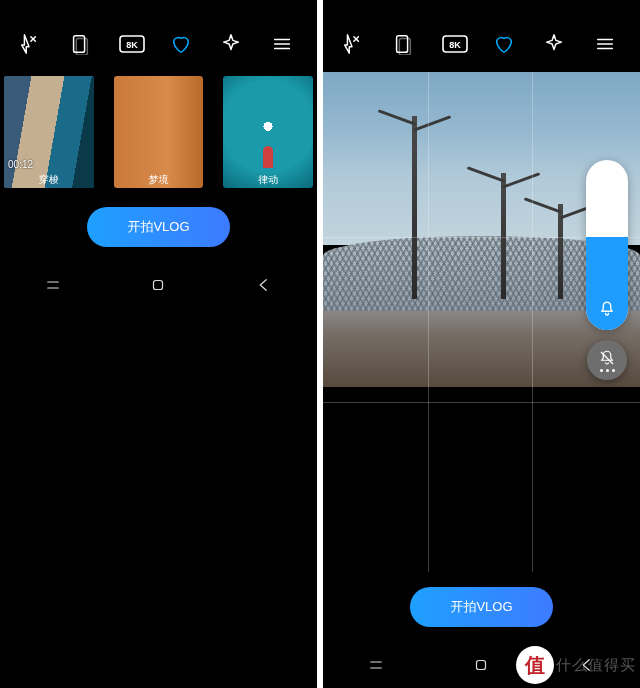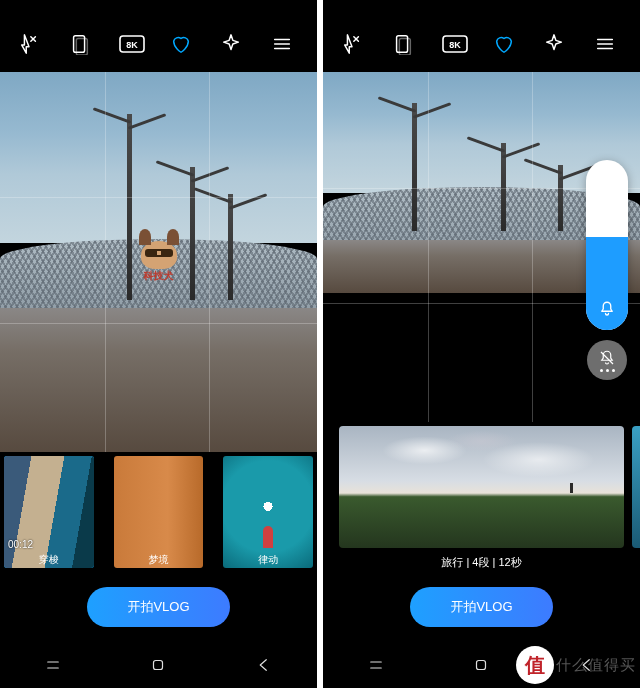--- a/index.html
+++ b/index.html
@@ -290,38 +290,20 @@
           <path d="M12 2l2 6 6 2-6 2-2 6-2-6-6-2 6-2z"></path>
         </svg>
       </span>
     <span class="icon">
         <svg width="22" height="22" viewBox="0 0 24 24" class="stroke-ic">
           <path d="M4 7h16M4 12h16M4 17h16"></path>
         </svg>
       </span>
   </div>
 
-  <div class="viewfinder">
-    <div class="sky"></div>
-    <div class="stadium"></div>
-    <div class="ground"></div>
-    <div class="pole" style="left:40%;height:49%;"></div>
-    <div class="pole" style="left:60%;height:35%;"></div>
-    <div class="pole" style="left:72%;height:28%;"></div>
-    <div class="gridline gh" style="top:33%"></div>
-    <div class="gridline gh" style="top:66%"></div>
-    <div class="gridline gv" style="left:33%"></div>
-    <div class="gridline gv" style="left:66%"></div>
-    <div class="mascot">
-      <div class="face">
-          <div class="glasses"></div>
-        </div>
-      <div>科技犬</div>
-    </div>
-  </div>
 
   <div class="thumb-row">
     <div class="thumb selected">
       <div class="bg" style="background:linear-gradient(100deg,#3a5a7a 0 25%,#c4b090 25% 55%,#1a6a8a 55% 80%,#0a3a4a 80%)"></div>
       <span class="badge">00:12</span>
       <span class="thumb-label">穿梭</span>
     </div>
     <div class="thumb">
       <div class="bg" style="background:linear-gradient(90deg,#c97a3a,#d88a4a 60%,#b86a2a)"></div>
       <span class="thumb-label">梦境</span>
@@ -402,28 +384,20 @@
       <div class="pole" style="left:28%;height:58%;bottom:28%"></div>
       <div class="pole" style="left:56%;height:40%;bottom:28%"></div>
       <div class="pole" style="left:74%;height:30%;bottom:28%"></div>
     </div>
     <div class="gridline gh" style="top:33%"></div>
     <div class="gridline gh" style="top:66%"></div>
     <div class="gridline gv" style="left:33%"></div>
     <div class="gridline gv" style="left:66%"></div>
   </div>
 
-  <div class="thumb-row" style="height:150px">
-    <div class="wide-thumb">
-      <div class="clouds"></div>
-      <div class="person"></div>
-    </div>
-    <div class="sliver"></div>
-    <span class="wide-label">旅行 | 4段 | 12秒</span>
-  </div>
 
   <div class="cta-row">
     <button class="cta">开拍VLOG</button>
   </div>
 
   <div class="nav-bar">
     <span class="nb">
         <svg width="18" height="18" viewBox="0 0 24 24" class="stroke-ic">
           <path d="M5 8h14M5 16h14"></path>
         </svg>

